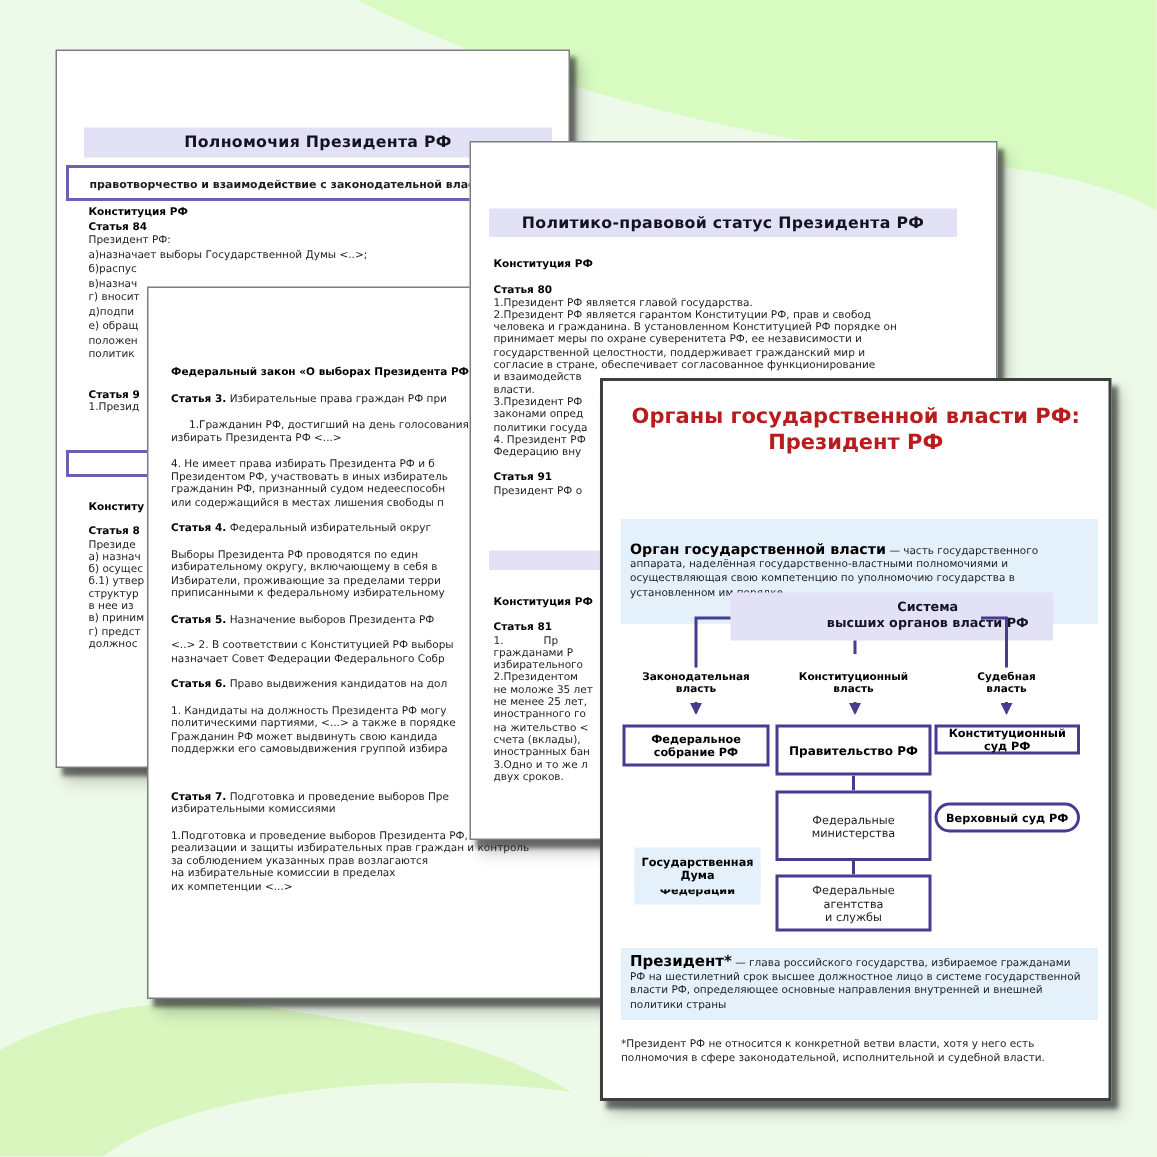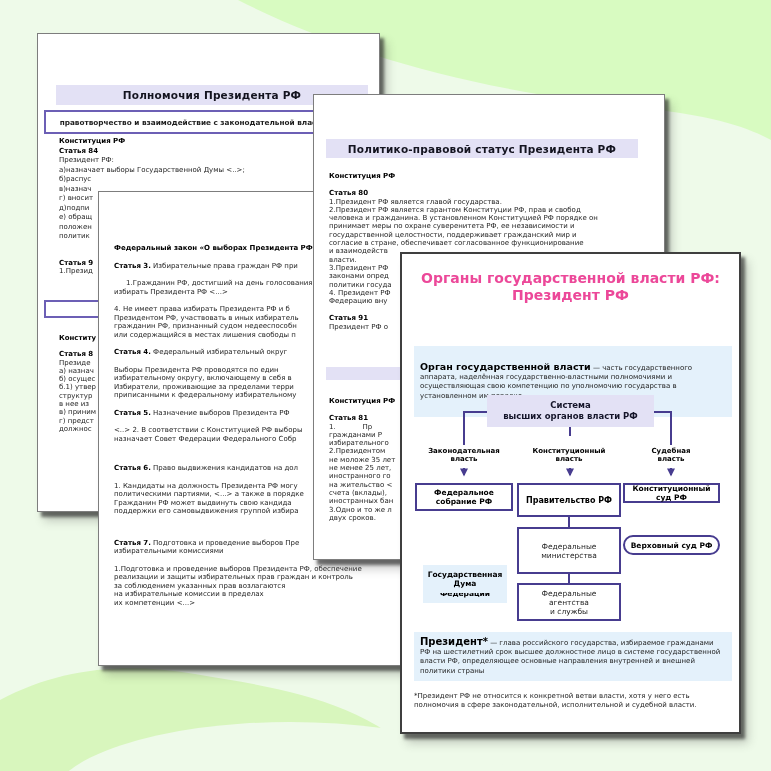--- a/index.html
+++ b/index.html
@@ -27,26 +27,26 @@
   .pbox.lbl{display:flex;align-items:center;justify-content:center;
     font-weight:bold;font-size:7.3px;white-space:nowrap;}
   .lines{position:absolute;}
   .ln{font-size:7px;line-height:8.3px;white-space:nowrap;color:var(--ink);}
   .lines.lh95 .ln{line-height:9.5px;}
   .lines.lh85 .ln{line-height:8.5px;}
   .ln b{color:#000;}
   .pre{white-space:pre-line;}
   
   .p4title{position:absolute;left:0;right:0;top:16px;text-align:center;
-    font-weight:bold;font-size:14px;line-height:17px;color:#ec4899;}
+    font-weight:bold;font-size:14px;line-height:17px;color:#b91c1c;}
   .bluebox{position:absolute;background:var(--blue);font-size:7px;line-height:9.2px;color:var(--ink);}
   .bluebox .term{font-weight:bold;font-size:9.5px;color:#000;}
   #sysbox{position:absolute;left:85px;top:141px;width:167px;height:32px;background:var(--lav);
     display:flex;align-items:center;justify-content:center;text-align:center;
-    font-weight:bold;font-size:8.5px;line-height:11px;color:#15152a;}
+    font-weight:bold;font-size:8.5px;line-height:11px;color:#15152a;padding-left:48px;}
   .branchlbl{position:absolute;transform:translateX(-50%);text-align:center;
     font-weight:bold;font-size:7px;line-height:8px;color:#000;top:193px;background:#fff;padding:0 2px;}
   .dbox{position:absolute;border:2px solid var(--indigo);background:#fff;
     display:flex;align-items:center;justify-content:center;text-align:center;
     font-size:7.5px;line-height:9px;color:var(--ink);box-sizing:border-box;}
   .dbox.bold{font-weight:bold;color:#000;}
   .softbox{position:absolute;background:var(--blue);
     display:flex;align-items:center;justify-content:center;text-align:center;
     font-weight:bold;font-size:7.5px;line-height:9px;color:#000;}
   #p4svg{position:absolute;left:0;top:0;pointer-events:none;}
@@ -115,21 +115,21 @@
       <div class="ln"><span>гражданин РФ, признанный судом недееспособн</span></div>
       <div class="ln"><span>или содержащийся в местах лишения свободы п</span></div>
       <div class="ln" style="margin-top: 9px;"><b>Статья 4.</b><span> Федеральный избирательный округ</span></div>
       <div class="ln" style="margin-top: 9px;"><span>Выборы Президента РФ проводятся по един</span></div>
       <div class="ln"><span>избирательному округу, включающему в себя в</span></div>
       <div class="ln"><span>Избиратели, проживающие за пределами терри</span></div>
       <div class="ln"><span>приписанными к федеральному избирательному</span></div>
       <div class="ln" style="margin-top: 9px;"><b>Статья 5.</b><span> Назначение выборов Президента РФ</span></div>
       <div class="ln" style="margin-top: 9px;"><span>&lt;..&gt; 2. В соответствии с Конституцией РФ выборы</span></div>
       <div class="ln"><span>назначает Совет Федерации Федерального Собр</span></div>
-      <div class="ln" style="margin-top: 21px;"><b>Статья 6.</b><span> Право выдвижения кандидатов на дол</span></div>
+      <div class="ln" style="margin-top: 9px;"><b>Статья 6.</b><span> Право выдвижения кандидатов на дол</span></div>
       <div class="ln" style="margin-top: 9px;"><span>1. Кандидаты на должность Президента РФ могу</span></div>
       <div class="ln"><span>политическими партиями, &lt;...&gt; а также в порядке</span></div>
       <div class="ln"><span>Гражданин РФ может выдвинуть свою кандида</span></div>
       <div class="ln"><span>поддержки его самовыдвижения группой избира</span></div>
       <div class="ln" style="margin-top: 23px;"><b>Статья 7.</b><span> Подготовка и проведение выборов Пре</span></div>
       <div class="ln"><span>избирательными комиссиями</span></div>
       <div class="ln" style="margin-top: 9px;"><span>1.Подготовка и проведение выборов Президента РФ, обеспечение</span></div>
       <div class="ln"><span>реализации и защиты избирательных прав граждан и контроль</span></div>
       <div class="ln"><span>за соблюдением указанных прав возлагаются</span></div>
       <div class="ln"><span>на избирательные комиссии в пределах</span></div>

